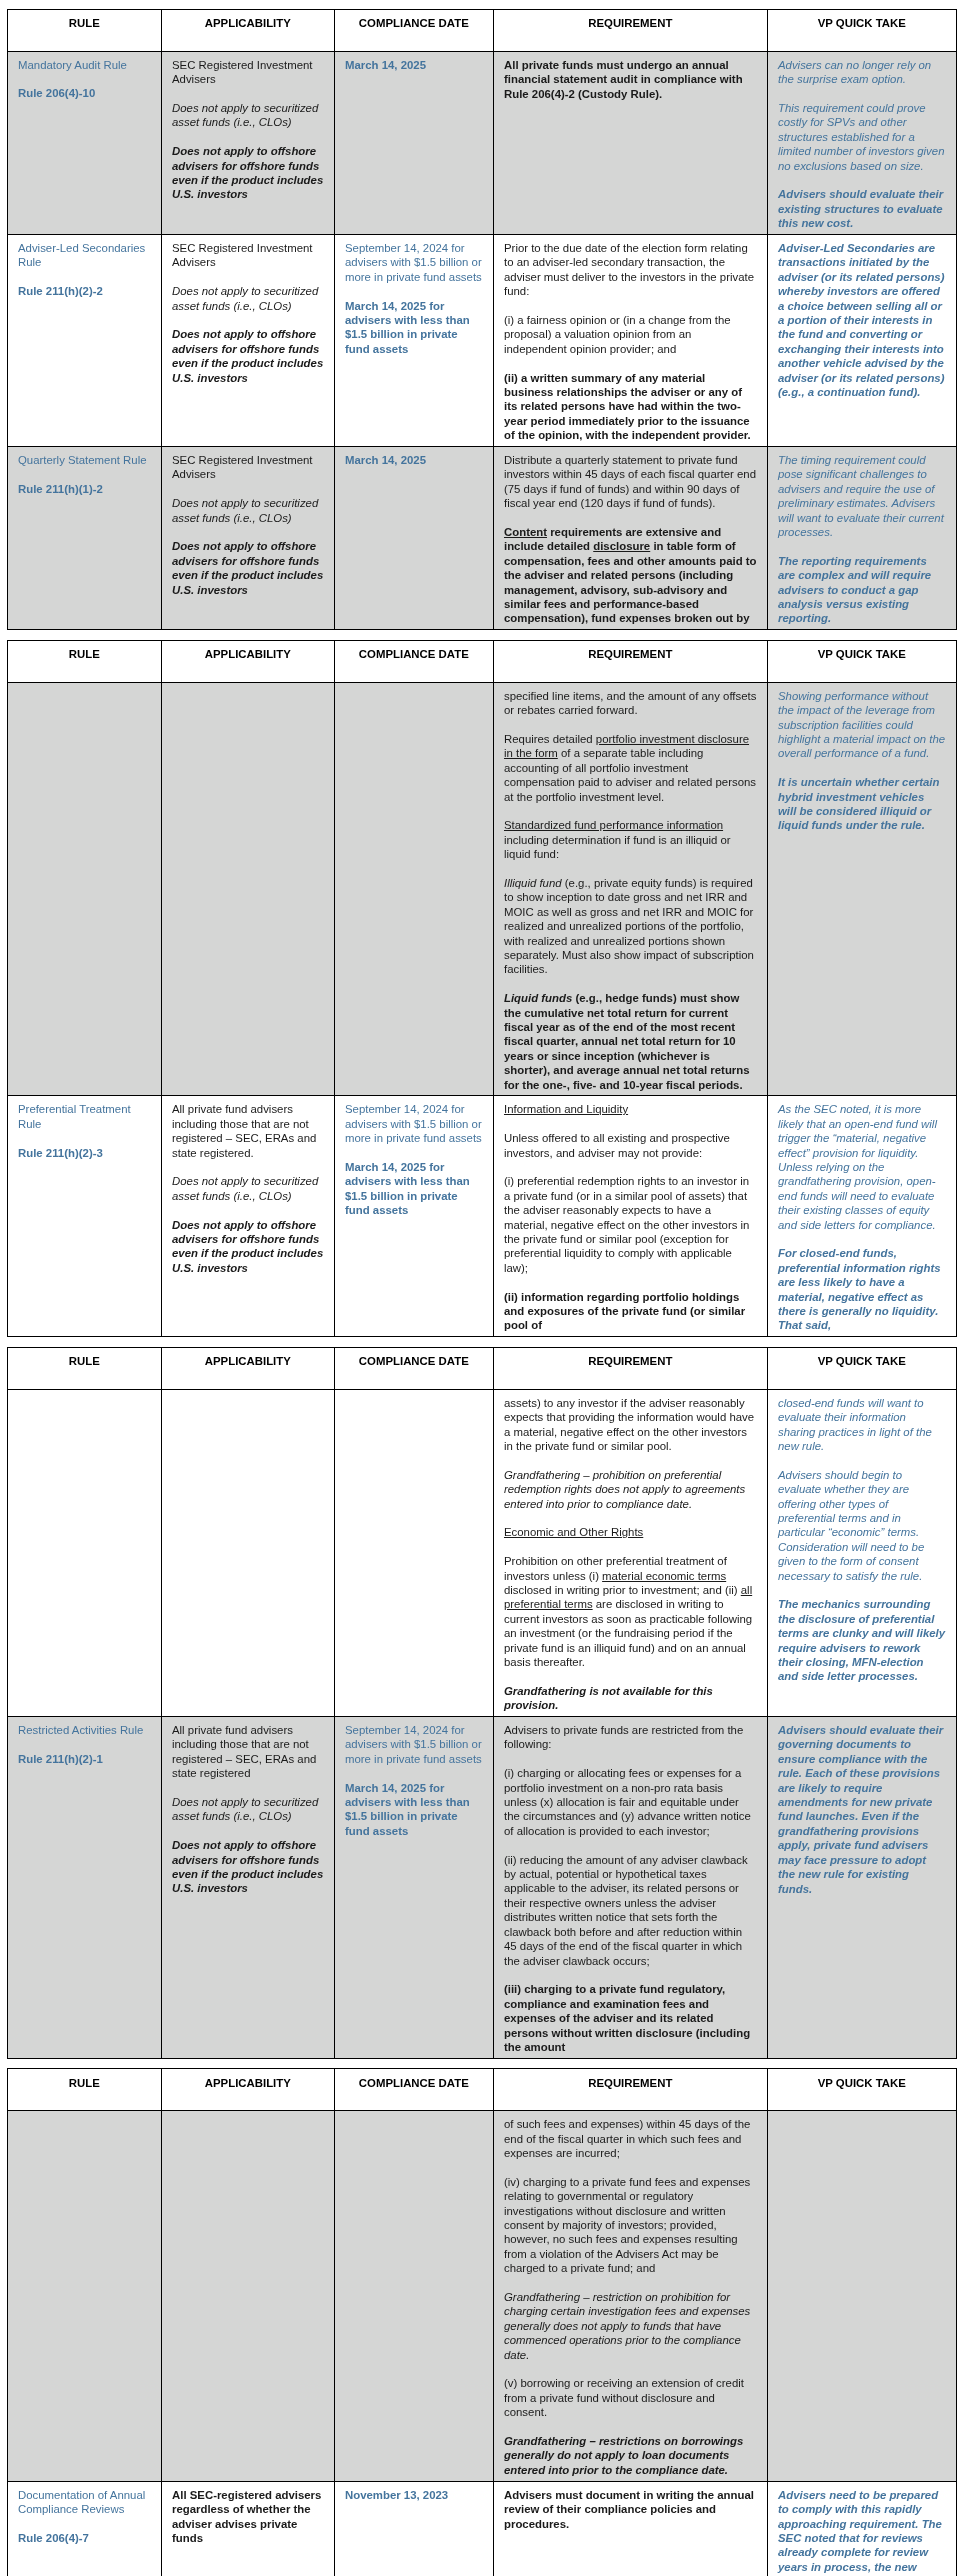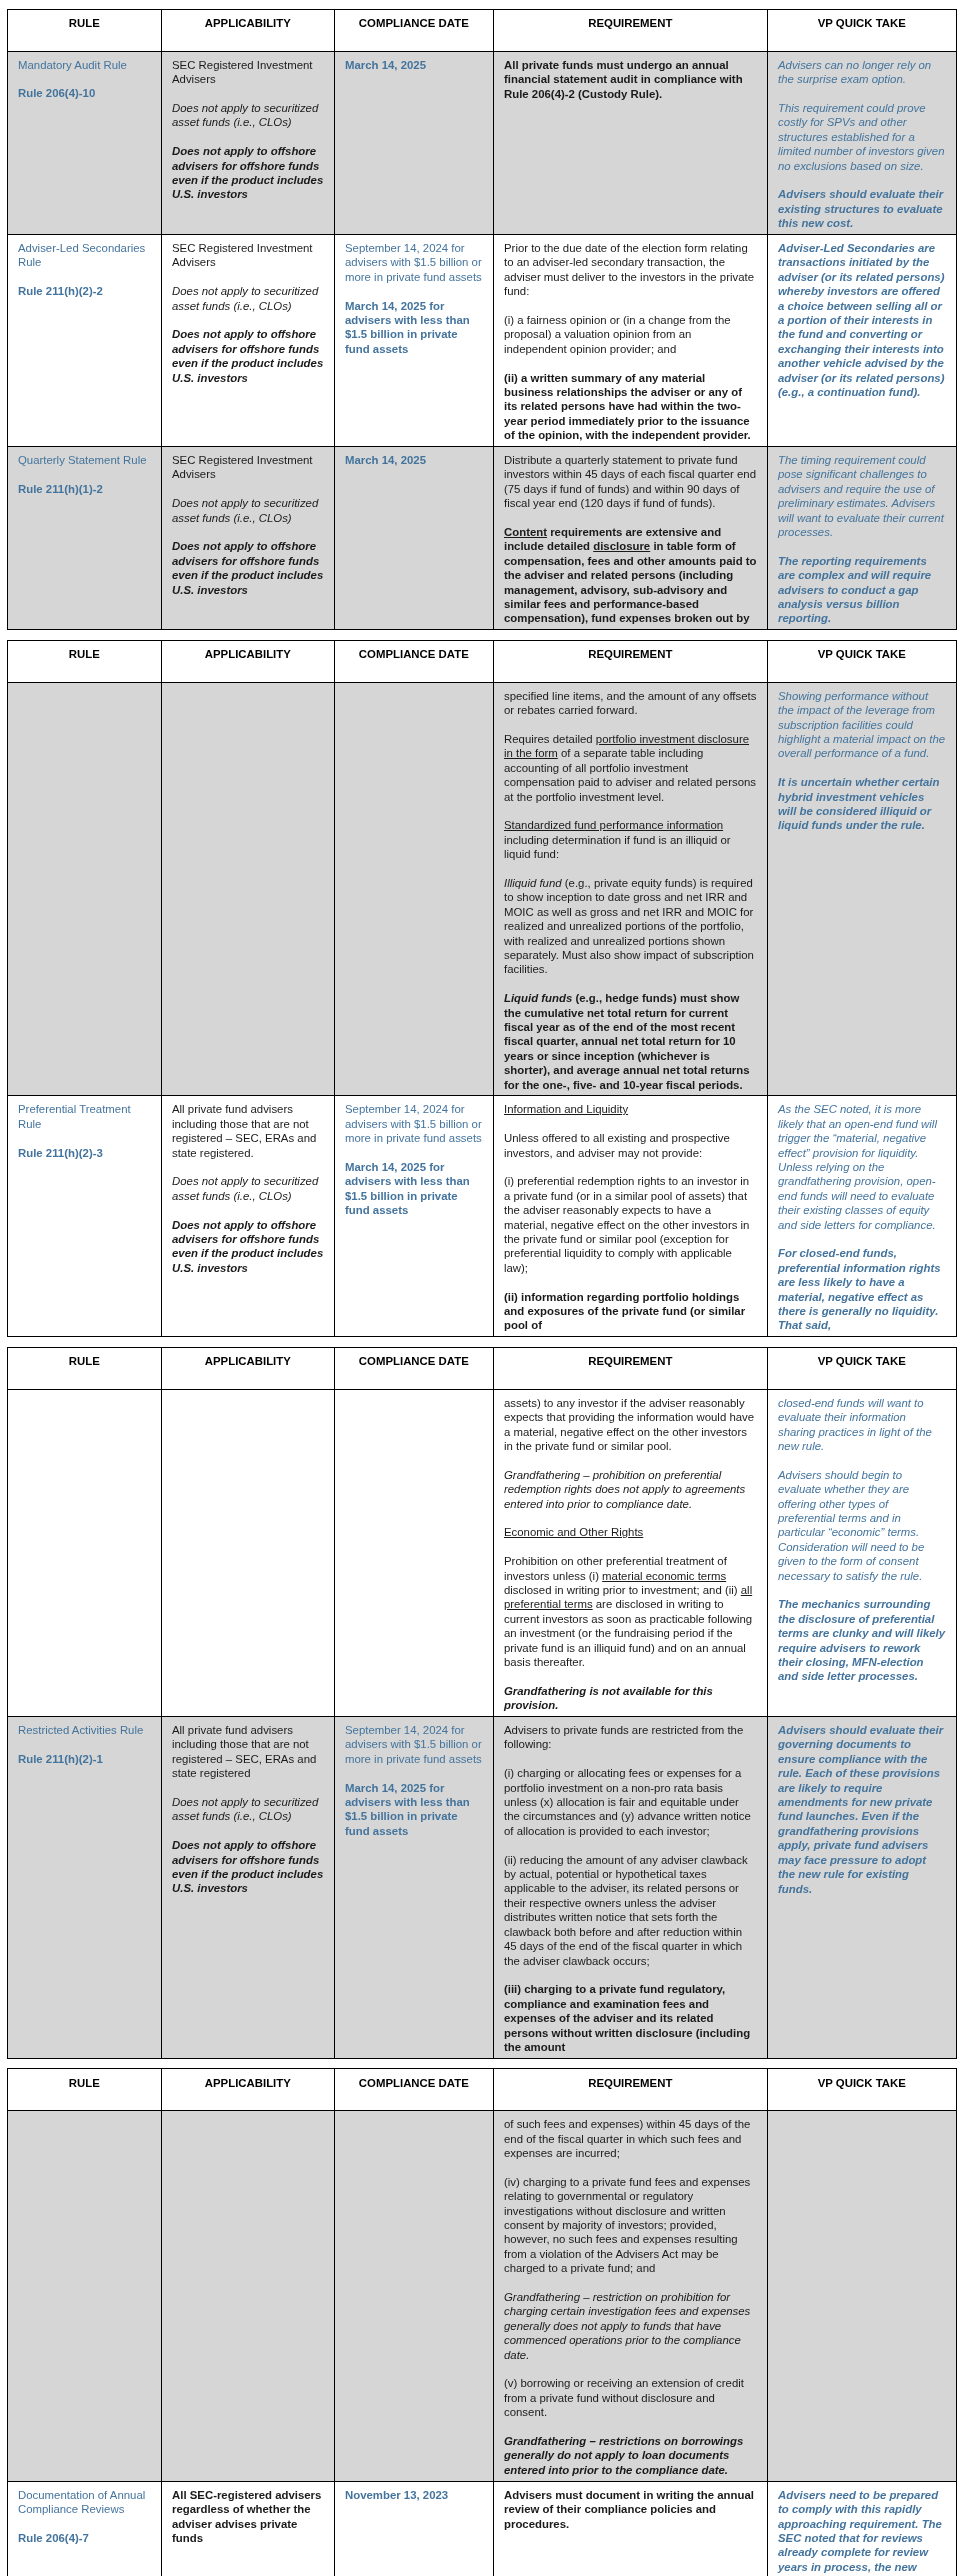--- a/index.html
+++ b/index.html
@@ -129,21 +129,21 @@
           </td>
           <td class="cell cell-compliance_date">
             <p><span>March 14, 2025</span></p>
           </td>
           <td class="cell cell-requirement">
             <p><span>Distribute a quarterly statement to private fund investors within 45 days of each fiscal quarter end (75 days if fund of funds) and within 90 days of fiscal year end (120 days if fund of funds).</span></p>
             <p><span class="u">Content</span><span> requirements are extensive and include detailed </span><span class="u">disclosure</span><span> in table form of compensation, fees and other amounts paid to the adviser and related persons (including management, advisory, sub-advisory and similar fees and performance-based compensation), fund expenses broken out by</span></p>
           </td>
           <td class="cell cell-vp_quick_take">
             <p><span class="i">The timing requirement could pose significant challenges to advisers and require the use of preliminary estimates.  Advisers will want to evaluate their current processes.</span></p>
-            <p><span class="i">The reporting requirements are complex and will require advisers to conduct a gap analysis versus billion reporting.</span></p>
+            <p><span class="i">The reporting requirements are complex and will require advisers to conduct a gap analysis versus existing reporting.</span></p>
           </td>
         </tr>
       </tbody>
     </table>
     <table class="rules-table">
       <colgroup>
         <col style="width: 154px;">
         <col style="width: 173px;">
         <col style="width: 159px;">
         <col style="width: 274px;">

